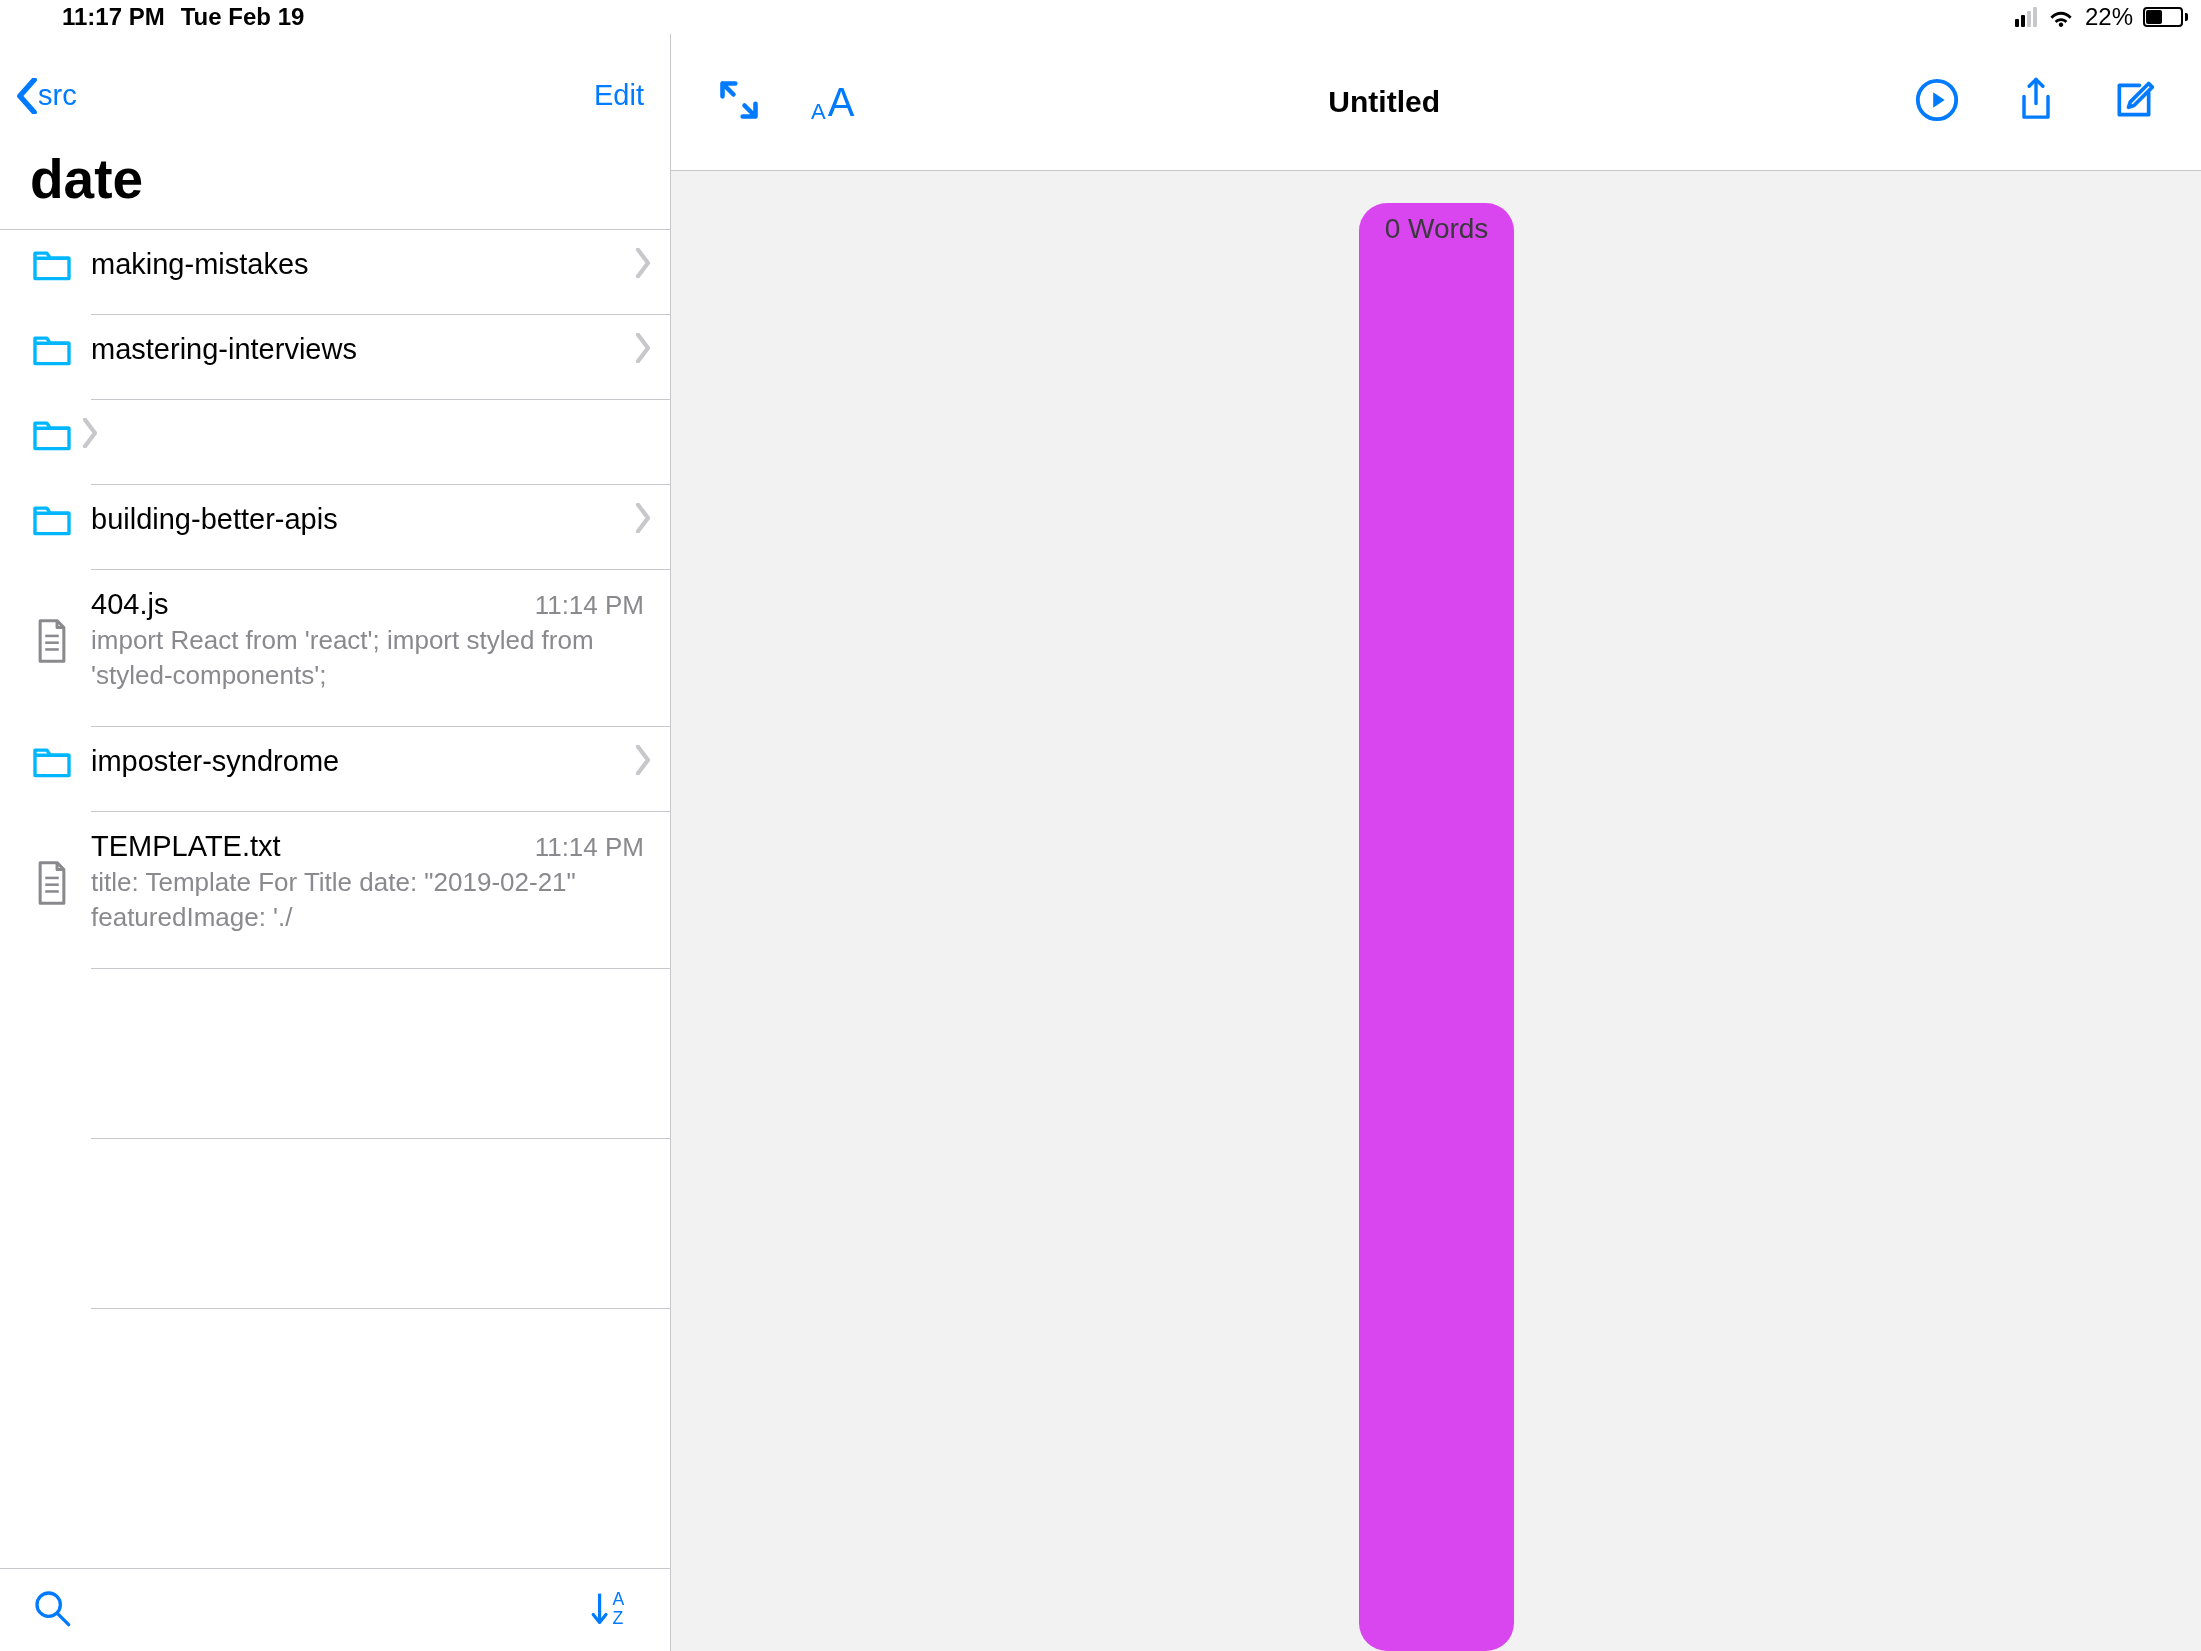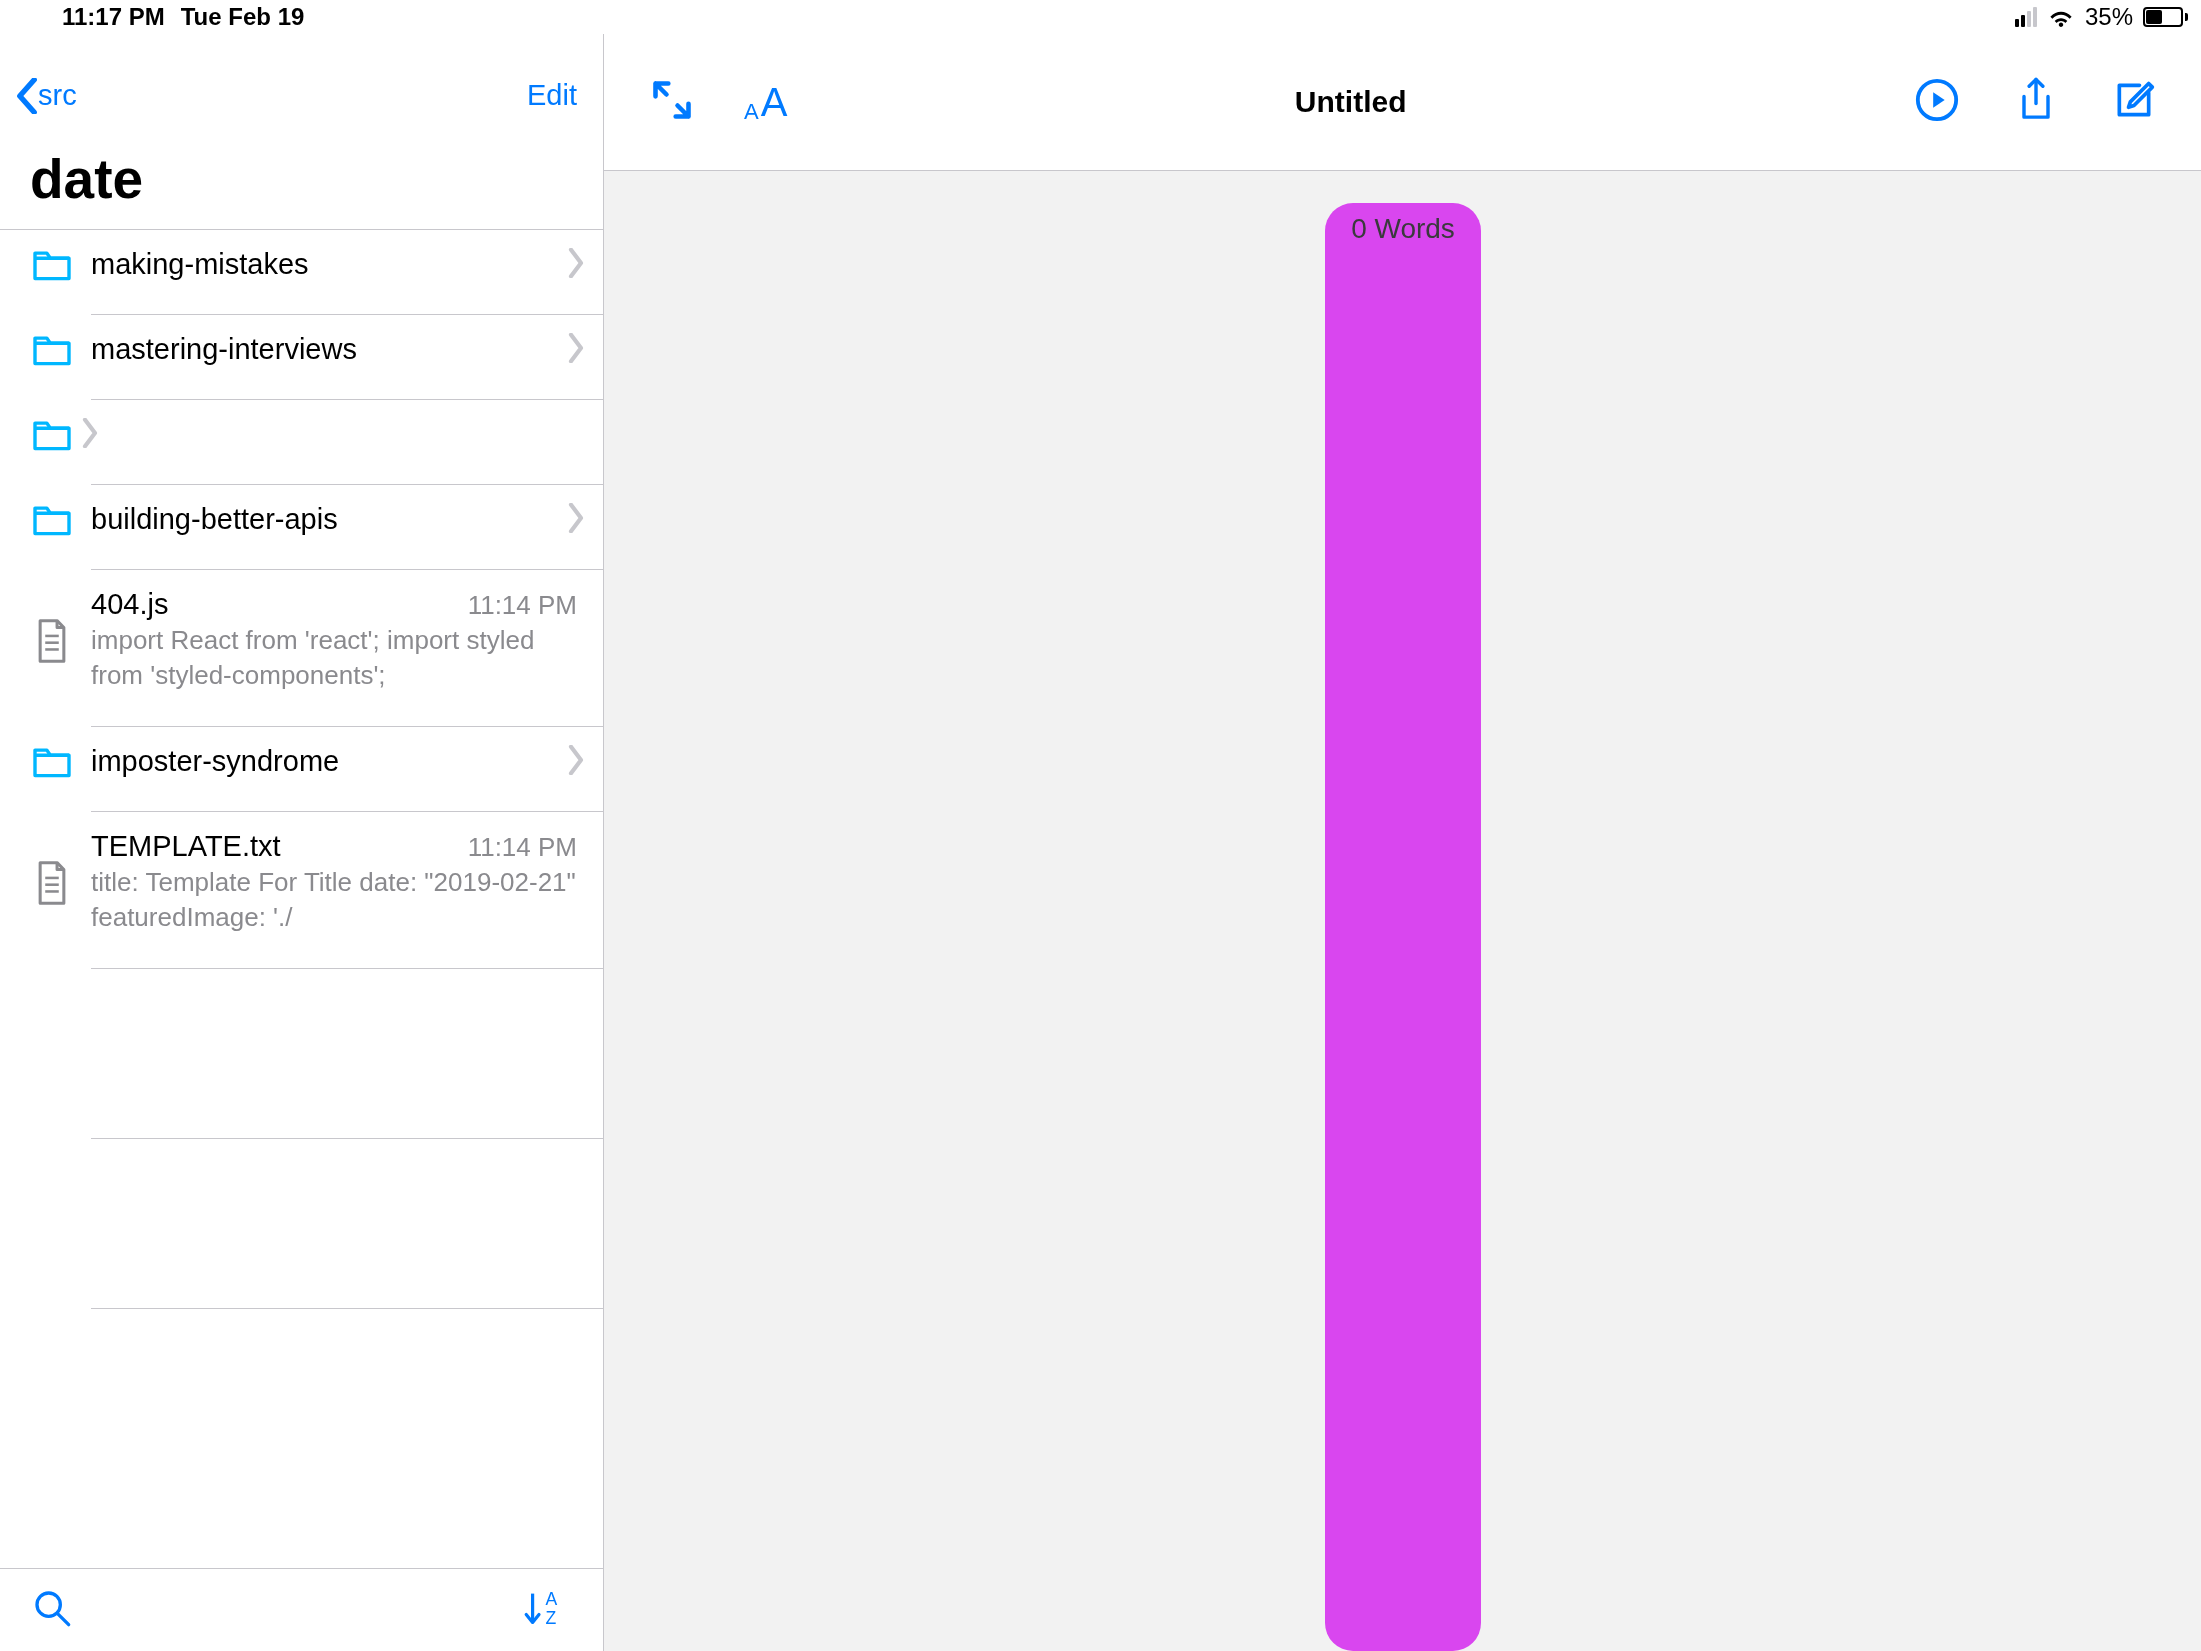--- a/index.html
+++ b/index.html
@@ -20,21 +20,21 @@
   .battery-pct { font-weight: 500; }
   .battery { display:inline-flex; align-items:center; }
   .battery-body { width: 40px; height: 20px; border: 2px solid #000; border-radius: 4px; position: relative; }
   .battery-fill { position:absolute; left:1px; top:1px; bottom:1px; width:45%; background:#000; border-radius:2px; }
   .battery-tip { width:3px; height:8px; background:#000; border-radius:0 2px 2px 0; margin-left:2px; }
 
   
   .main { flex:1; display:flex; min-height:0; }
 
   
-  .sidebar { width:604px; display:flex; flex-direction:column; border-right:1px solid #c8c7cc; }
+  .sidebar { width:671px; display:flex; flex-direction:column; border-right:1px solid #c8c7cc; }
   .sidebar-nav { height:95px; display:flex; align-items:center; justify-content:space-between; padding: 28px 26px 0 16px; }
   .back-btn { display:flex; align-items:center; gap:0px; color:#007aff; font-size:29px; font-weight:400; }
   .back-btn svg { display:block; }
   .edit-btn { color:#007aff; font-size:29px; font-weight:400; }
   .sidebar-title { font-size:55px; font-weight:700; padding: 18px 0 18px 30px; }
 
   .file-list { flex:1; overflow:auto; border-top:1px solid #c8c7cc; }
   .row { display:flex; align-items:center; padding: 0 18px 16px 22px; min-height:85px; position:relative; }
   .row + .row::before, .row.divider-after::after { content:""; position:absolute; left:91px; right:0; bottom:0; height:1px; background:#c8c7cc; }
   .row::after { content:""; position:absolute; left:91px; right:0; top:-1px; height:1px; background:#c8c7cc; }
@@ -82,21 +82,21 @@
         <span></span>
         <span></span>
         <span></span>
         <span></span>
       </span>
     <span class="wifi-icon">
       <svg width="28" height="22" viewBox="0 0 24 18">
           <path d="M12 17.5c1 0 1.9-.8 1.9-1.9S13 13.7 12 13.7s-1.9.8-1.9 1.9.9 1.9 1.9 1.9zm-5.4-5.1l1.7 1.7c1-1 2.3-1.6 3.7-1.6s2.7.6 3.7 1.6l1.7-1.7c-1.5-1.5-3.4-2.3-5.4-2.3s-3.9.8-5.4 2.3zM2.9 8.7l1.7 1.7C6.7 8.3 9.3 7.1 12 7.1s5.3 1.2 7.4 3.3l1.7-1.7C18.4 6 15.3 4.6 12 4.6S5.6 6 2.9 8.7z" fill="#000"></path>
         </svg>
     </span>
-    <span class="battery-pct">35%</span>
+    <span class="battery-pct">22%</span>
     <span class="battery">
       <span class="battery-body">
           <span class="battery-fill"></span>
         </span>
       <span class="battery-tip"></span>
     </span>
   </div>
 </div>
 
 <div class="main">

